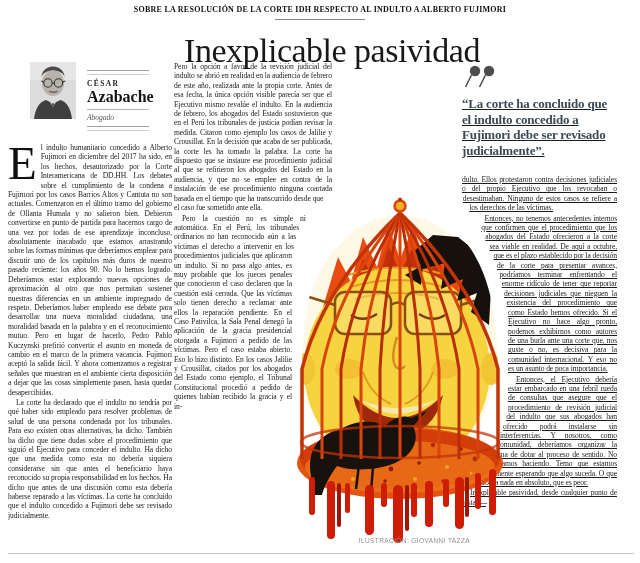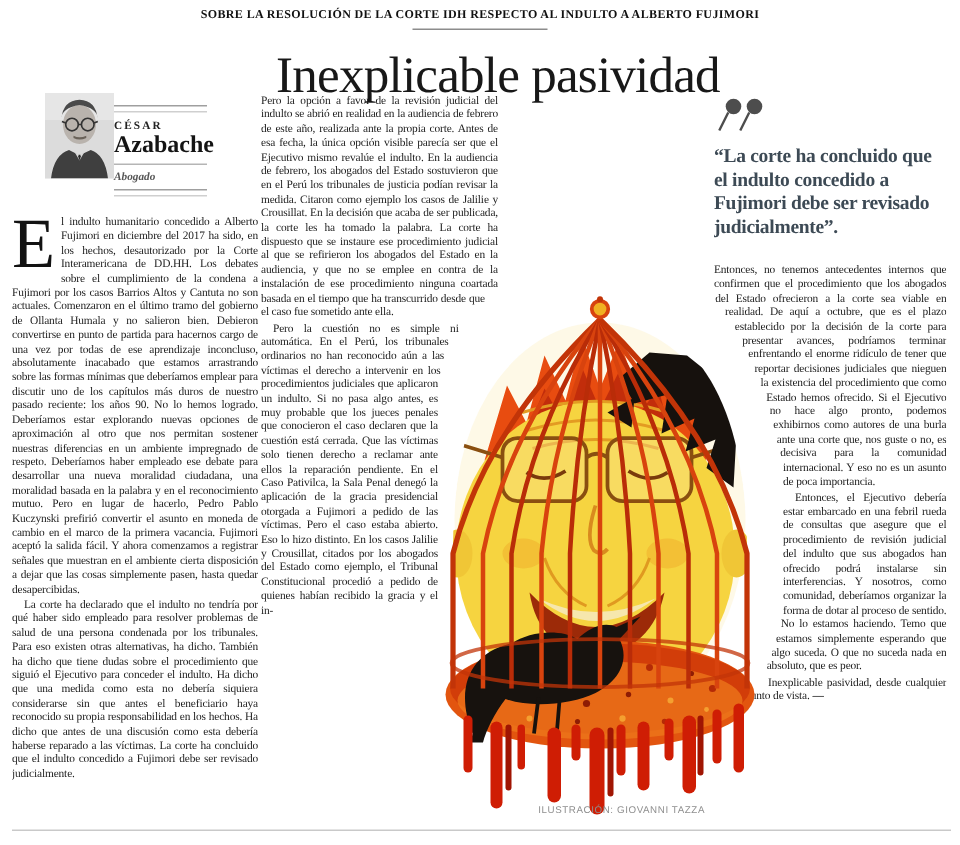--- a/index.html
+++ b/index.html
@@ -14,39 +14,39 @@
   }
   .kicker-rule{position:absolute;left:275px;top:19px;width:90px;border-top:1px solid #8c8c8c;}
   .title{
     position:absolute;left:0;top:20px;width:640px;margin:12px;text-align:center;
     font-size:34px;font-weight:normal;letter-spacing:-.5px;color:#181818;
   }
   
   .col{position:absolute;top:62px;height:490px;overflow:hidden;}
   .col1{left:8px;width:164px;}
   .col2{left:174px;width:158px;}
-  .col3{left:476px;width:155px;}
+  .col3{left:462px;width:155px;text-decoration:underline;}
   .body p{
     margin:0;font-size:7.6px;line-height:9.4px;text-align:justify;
     letter-spacing:-.1px;color:#1c1c1c;
   }
   .body p + p{text-indent:8px;margin-top:1px;}
   .dropcap{
     float:left;font-size:47px;line-height:38px;padding:1px 4px 0 0;color:#121212;
   }
   .endmark{font-weight:bold;letter-spacing:-1px;}
   
-  .byline{display:flex;gap:0;padding-left:22px;margin-bottom:9px;height:72px;}
+  .byline{display:flex;gap:11px;padding-left:22px;margin-bottom:9px;height:72px;}
   .photo{width:46px;height:57px;flex:0 0 46px;background:#e2e2e2;}
   .byline-text{width:62px;padding-top:8px;}
   .brule{height:3px;border-top:1px solid #9f9f9f;border-bottom:1px solid #cfcfcf;}
   .b-first{font-size:7.5px;font-weight:bold;letter-spacing:1.4px;color:#222;margin-top:4px;}
   .b-last{font-size:16px;font-weight:bold;color:#141414;margin:0 0 3px;}
   .b-midrule{border-top:1px solid #b5b5b5;margin:2px 0 3px;}
-  .b-role{font-style:italic;font-size:7.5px;color:#555;margin-bottom:4px;font-weight:bold;}
+  .b-role{font-style:italic;font-size:7.5px;color:#555;margin-bottom:4px;}
   
   .quote-icon{height:26px;margin:2px 0 6px 2px;}
   .pull-quote{
     font-size:13px;line-height:15.5px;font-weight:bold;color:#3d4a55;
     letter-spacing:-.2px;margin-bottom:17px;
   }
   
   .wrap-r{
     float:right;width:40px;height:491px;
     shape-outside:polygon(100% 27%,50% 31%,15% 35%,0 40%,0 100%,100% 100%);
@@ -123,20 +123,21 @@
           <circle cx="11" cy="7" r="5.2" stroke="none"></circle>
           <line x1="7.5" y1="11" x2="1.5" y2="23" stroke-width="1.6"></line>
           <circle cx="25" cy="7" r="5.2" stroke="none"></circle>
           <line x1="21.5" y1="11" x2="15.5" y2="23" stroke-width="1.6"></line>
         </g>
       </svg>
     </div>
     <div class="pull-quote">“La corte ha concluido que el indulto concedido a Fujimori debe ser revisado judicialmente”.</div>
     <div class="body bodywrap">
       <div class="wrap-l"></div>
+      <p>dulto. Ellos protestaron contra decisiones judiciales o del propio Ejecutivo que los revocaban o desestimaban. Ninguno de estos casos se refiere a los derechos de las víctimas.</p>
       <p>Entonces, no tenemos antecedentes internos que confirmen que el procedimiento que los abogados del Estado ofrecieron a la corte sea viable en realidad. De aquí a octubre, que es el plazo establecido por la decisión de la corte para presentar avances, podríamos terminar enfrentando el enorme ridículo de tener que reportar decisiones judiciales que nieguen la existencia del procedimiento que como Estado hemos ofrecido. Si el Ejecutivo no hace algo pronto, podemos exhibirnos como autores de una burla ante una corte que, nos guste o no, es decisiva para la comunidad internacional. Y eso no es un asunto de poca importancia.</p>
       <p>Entonces, el Ejecutivo debería estar embarcado en una febril rueda de consultas que asegure que el procedimiento de revisión judicial del indulto que sus abogados han ofrecido podrá instalarse sin interferencias. Y nosotros, como comunidad, deberíamos organizar la forma de dotar al proceso de sentido. No lo estamos haciendo. Temo que estamos simplemente esperando que algo suceda. O que no suceda nada en absoluto, que es peor.</p>
       <p><span>Inexplicable pasividad, desde cualquier punto de vista.</span> <span class="endmark">—</span></p>
     </div>
   </section>
 
   <div class="illus">
     <svg viewBox="0 0 215 348">
       <defs>
         <clipPath id="cageClip">

